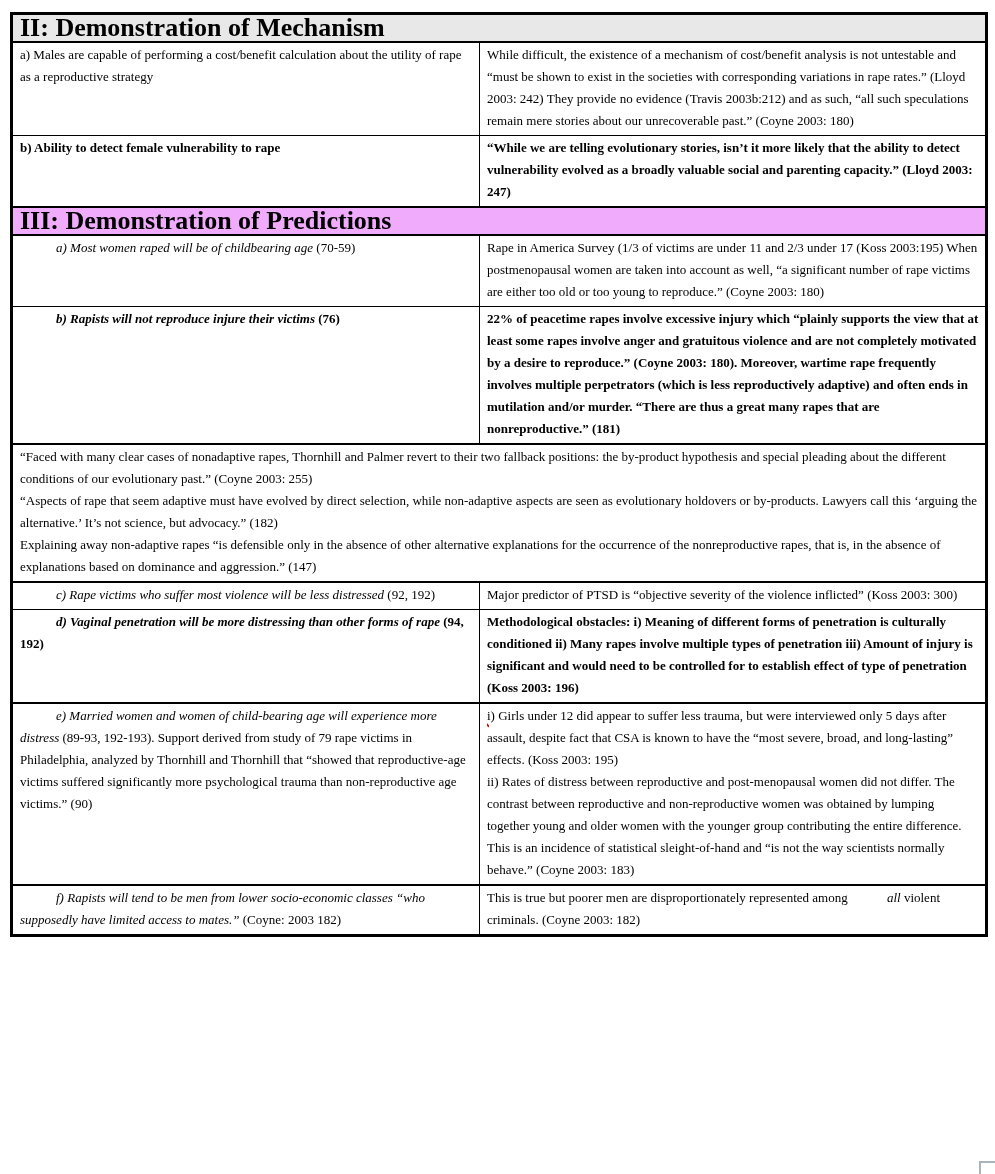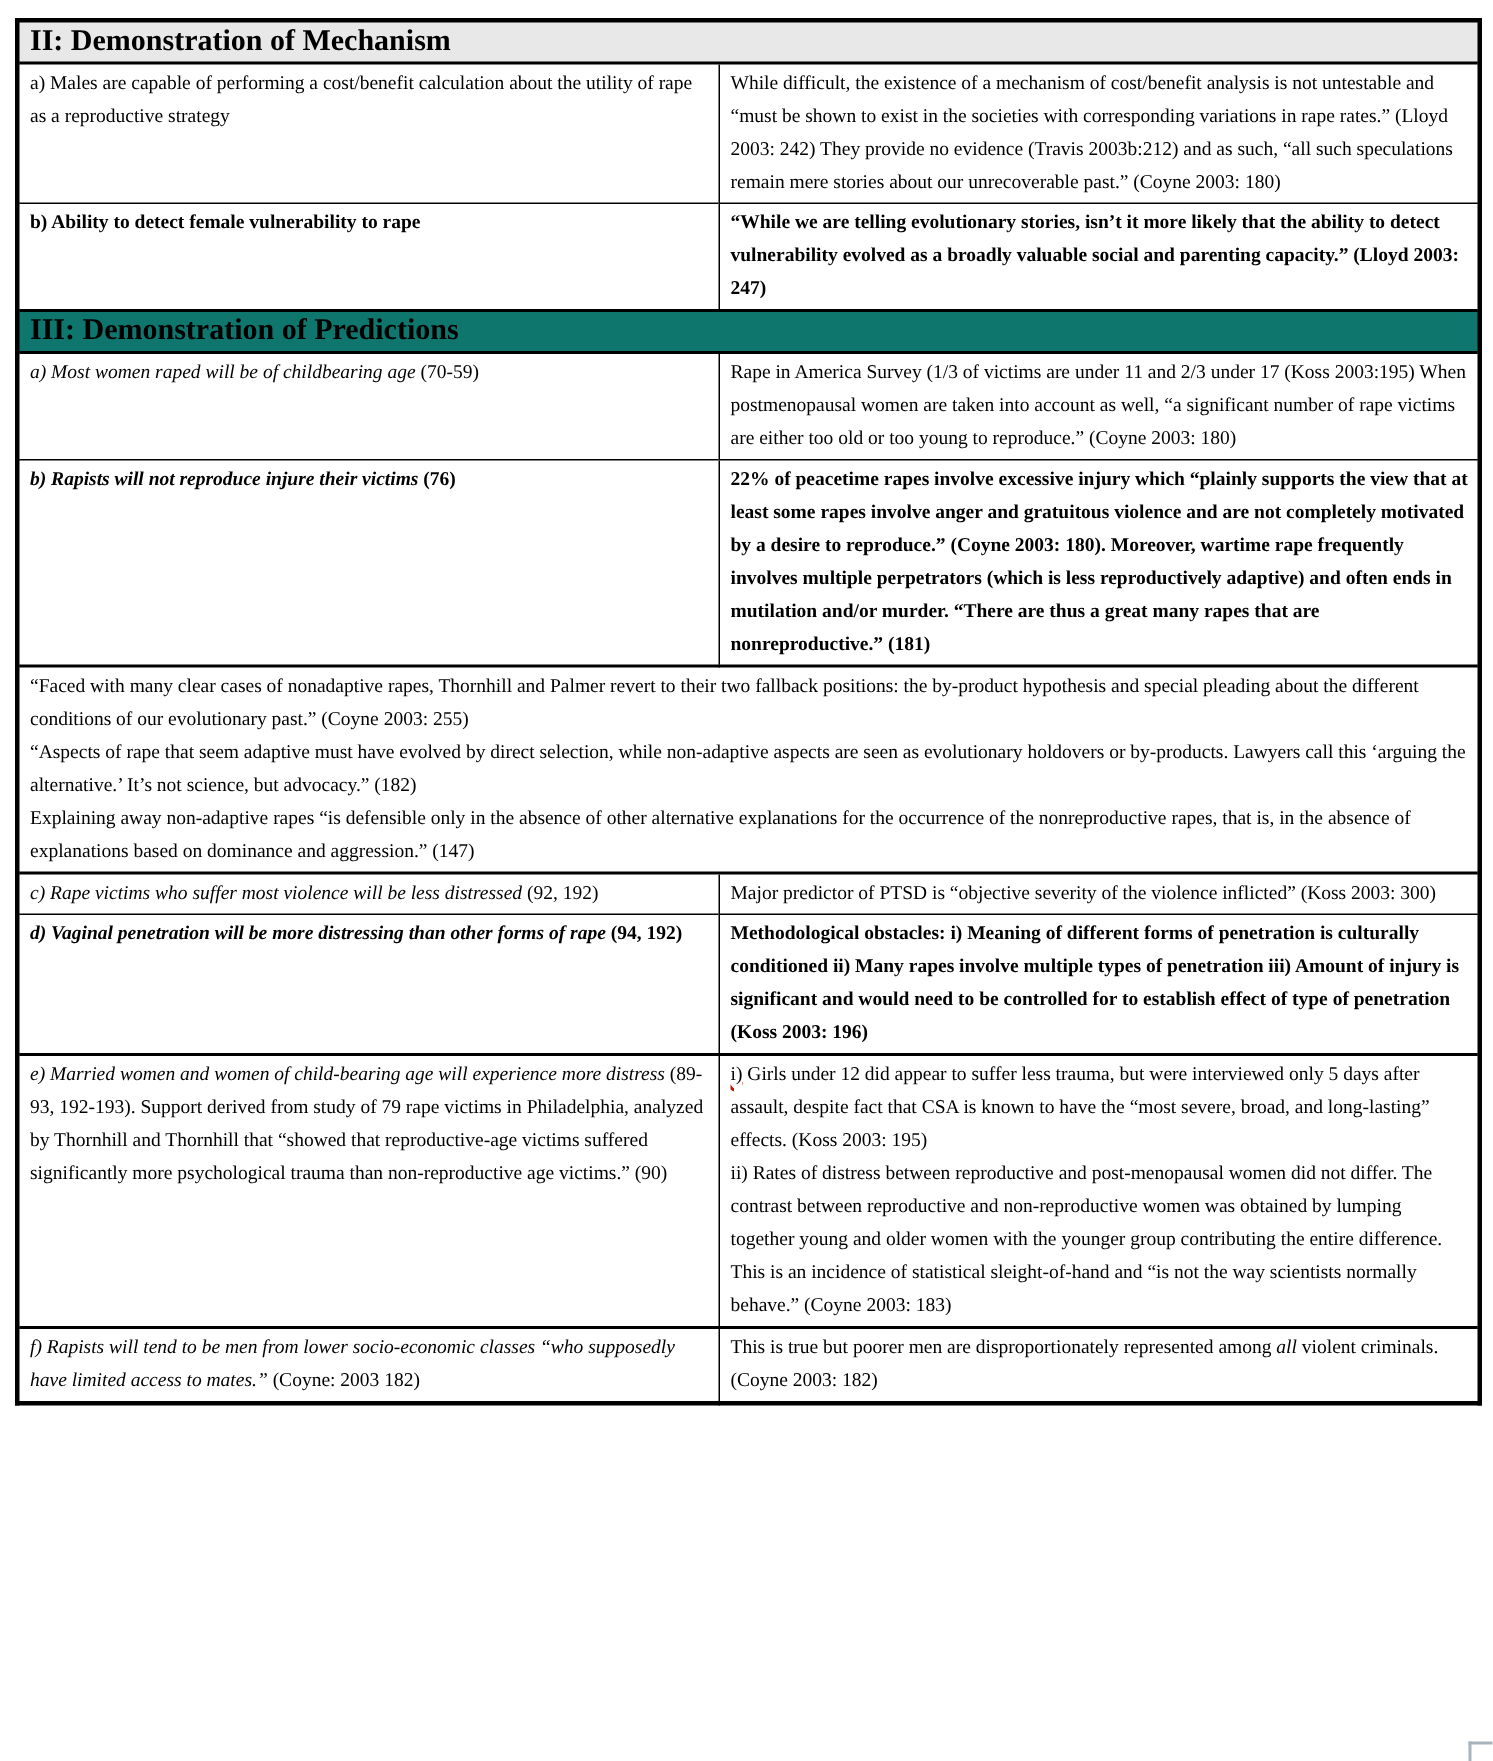--- a/index.html
+++ b/index.html
@@ -29,29 +29,29 @@
   td {
     vertical-align: top;
     font-size: 13px;
     line-height: 22px;
     padding: 1px 6px 3px 7px;
     word-wrap: break-word;
   }
   td.cell-left { border-right: 1.6px solid #000; }
   td.sec-header {
     font-weight: bold;
-    font-size: 20px;
+    font-size: 26px;
     line-height: 23px;
     padding: 1px 6px 2px 7px;
   }
   tr.top-none  td { border-top: none; }
   tr.top-thin  td { border-top: 1.5px solid #000; font-weight: bold; }
   tr.top-medium td { border-top: 2px solid #000; }
   tr.top-thick td { border-top: 2.6px solid #000; }
-  .it { font-style: italic; }
+  .it { font-style: italic; margin-left: 36px; }
   .squiggle {
     text-decoration: underline;
     text-decoration-style: wavy;
     text-decoration-thickness: 1.5px;
   }
   .cell p { margin: 0; padding: 0; }
   .corner-handle {
     position: absolute;
     left: 979px;
     top: 1161px;
@@ -85,21 +85,21 @@
         </tr>
         <tr class="top-thin">
           <td class="cell cell-left">
             <p><span>b) Ability to detect female vulnerability to rape</span></p>
           </td>
           <td class="cell cell-right">
             <p><span>“While we are telling evolutionary stories, isn’t it more likely that the ability to detect vulnerability evolved as a broadly valuable social and parenting capacity.” (Lloyd 2003: 247)</span></p>
           </td>
         </tr>
         <tr class="top-thick">
-          <td colspan="2" class="sec-header" style="background: #0f766e;">III: Demonstration of Predictions</td>
+          <td colspan="2" class="sec-header" style="background: #f0abfc;">III: Demonstration of Predictions</td>
         </tr>
         <tr class="top-medium">
           <td class="cell cell-left">
             <p><span class="it">a) Most women raped will be of childbearing age</span><span> (70-59)</span></p>
           </td>
           <td class="cell cell-right">
             <p><span>Rape in America Survey (1/3 of victims are under 11 and 2/3 under 17 (Koss 2003:195) When postmenopausal women are taken into account as well, “a significant number of rape victims are either too old or too young to reproduce.” (Coyne 2003: 180)</span></p>
           </td>
         </tr>
         <tr class="top-thin">

